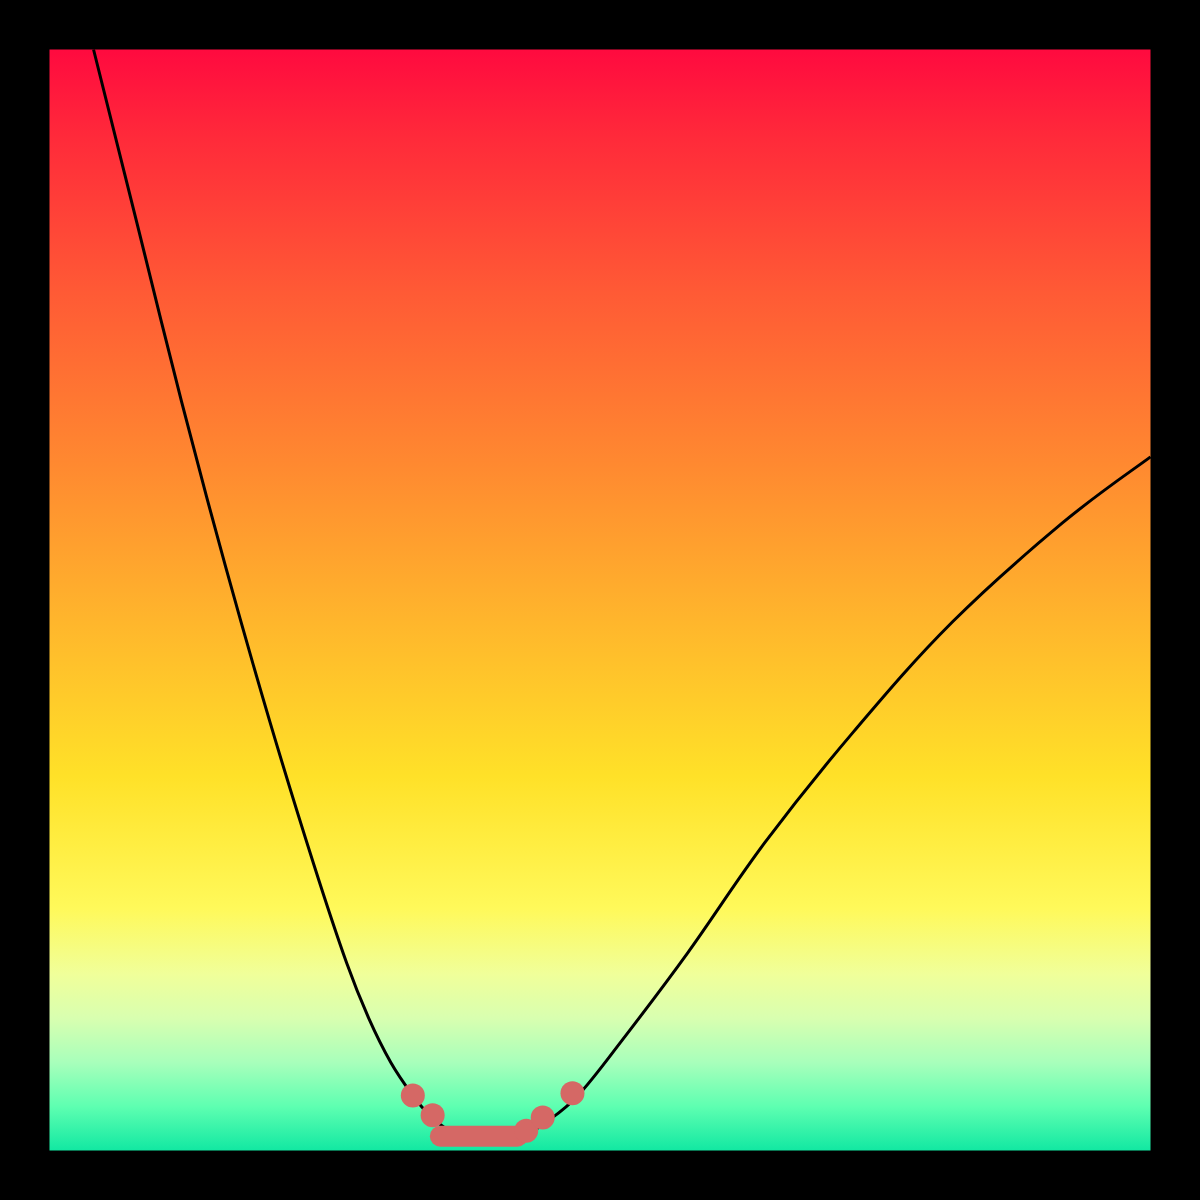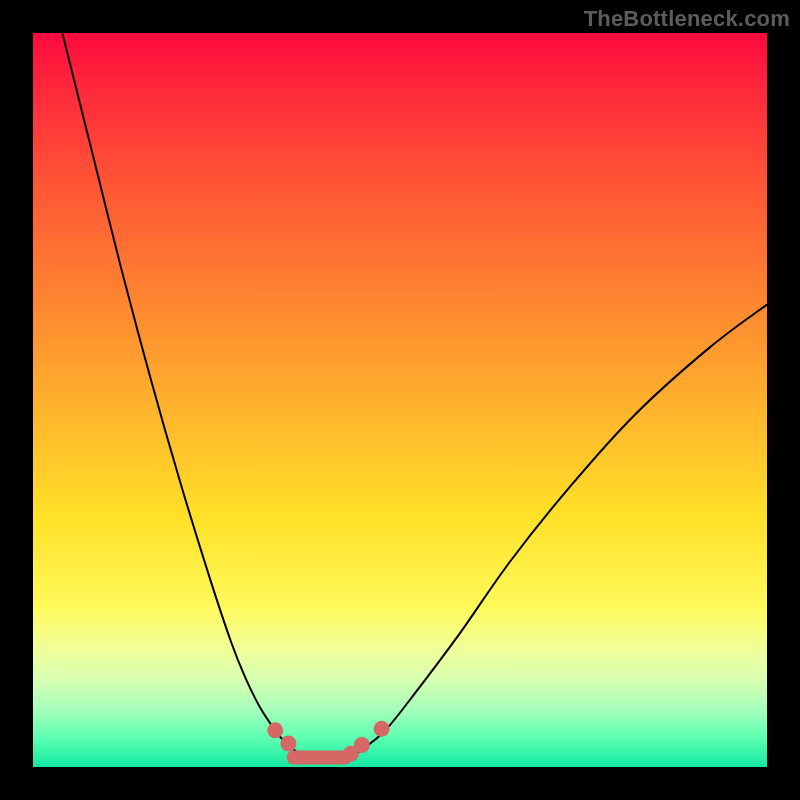--- a/index.html
+++ b/index.html
@@ -70,21 +70,20 @@
     stroke: #d56865;
     stroke-width: 14;
     stroke-linecap: round;
   }
 </style>
 </head>
 <body>
 
 <div class="frame">
   <div class="plot-area"></div>
-  <div class="watermark">TheBottleneck.com</div>
   <svg class="overlay" viewBox="0 0 734 734" preserveAspectRatio="none">
     <path id="left-branch" class="curve" d="M 29.36 0 C 34.6448 21.13920000000001, 48.1504 75.16160000000006, 58.72 117.44000000000005 C 69.2896 159.71840000000003, 77.5104 193.92279999999997, 88.08 234.87999999999994 C 98.64959999999999 275.83719999999994, 106.87039999999999 306.66519999999997, 117.44 344.97999999999996 C 128.0096 383.29479999999995, 136.2304 412.0676, 146.8 447.74 C 157.36960000000002 483.4124, 166.9116 514.0935999999999, 176.16 543.16 C 185.4084 572.2264, 191.574 590.7232, 198.18 609.22 C 204.786 627.7168, 207.5752 634.0292, 212.85999999999999 645.92 C 218.14479999999998 657.8108, 222.2552 666.0316, 227.54 675.28 C 232.82479999999998 684.5283999999999, 237.5958 690.9582399999999, 242.22 697.3 C 246.8442 703.64176, 249.26639999999998 706.5483999999999, 253.23 710.512 C 257.1936 714.4756, 260.937 716.9418400000001, 264.24 719.32 C 267.543 721.69816, 268.9376 722.66704, 271.58 723.724 C 274.2224 724.78096, 277.5988 724.92776, 278.92 725.192"></path>
     <path id="right-branch" class="curve" d="M 308.28 725.192 C 310.2618 724.66352, 315.32640000000004 723.97356, 319.29 722.256 C 323.2536 720.5384399999999, 324.3546 720.14208, 330.3 715.65 C 336.2454 711.15792, 343.0716 707.209, 352.32 697.3 C 361.5684 687.391, 368.468 677.7756, 381.68 660.6 C 394.892 643.4244, 408.5444 625.6616, 425.71999999999997 601.88 C 442.89559999999994 578.0984, 457.28200000000004 554.904, 477.1 528.48 C 496.918 502.05600000000004, 513.3596 481.50399999999996, 535.8199999999999 455.08 C 558.2803999999999 428.656, 576.7772 406.7828, 601.88 381.68 C 626.9828 356.5772, 651.4984 335.43800000000005, 675.28 315.62000000000006 C 699.0616 295.8020000000001, 723.4304 279.5072, 734 271.58"></path>
     <path id="base-seg" class="base-segment" d="M 260.57 724.458 L 311.95 724.458"></path>
     <g id="markers">
         <circle cx="242.22" cy="697.3" r="8" class="marker"></circle>
         <circle cx="255.432" cy="710.512" r="8" class="marker"></circle>
         <circle cx="317.822" cy="720.788" r="8" class="marker"></circle>
         <circle cx="328.832" cy="711.98" r="8" class="marker"></circle>
         <circle cx="348.65" cy="695.832" r="8" class="marker"></circle>

